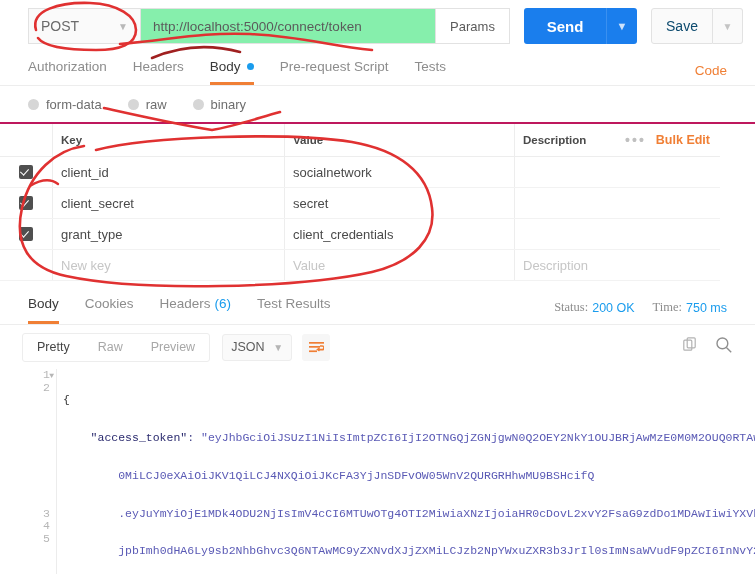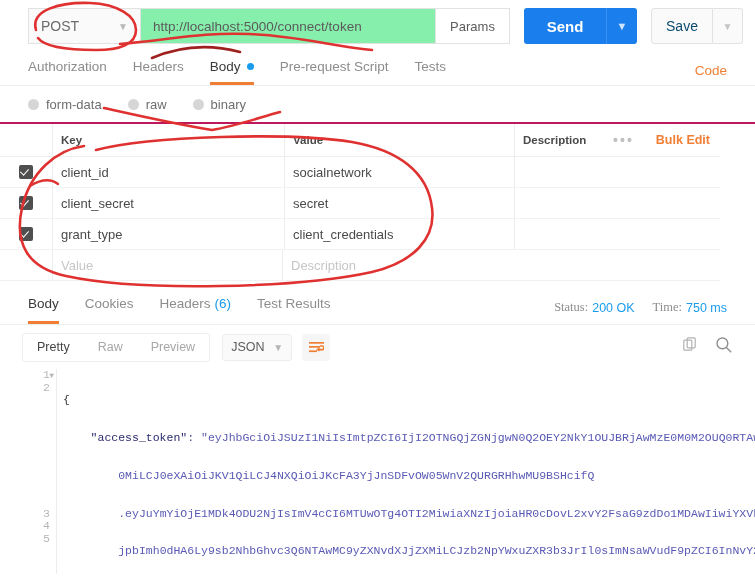--- a/index.html
+++ b/index.html
@@ -201,21 +201,21 @@
     display: flex; align-items: center;
   }
   .cell-desc {
     flex: 1;
     padding-left: 8px;
     box-sizing: border-box;
     border-left: 1px solid #ededed;
     font-size: 13px;
     color: #4a4a4a;
     height: 100%;
-    display: flex; align-items: center; gap: 12px;
+    display: flex; align-items: center;
   }
   .kv-head .cell-key, .kv-head .cell-val, .kv-head .cell-desc {
     font-weight: bold; font-size: 11.5px; color: #4a4a4a;
   }
   .kv-head .cell-desc { justify-content: flex-start; }
   .ph { color: #c6c6c6; }
   .dots {
     color: #c0c0c0; font-size: 14px; letter-spacing: 2px;
     margin-left: auto; padding-right: 10px;
   }
@@ -442,20 +442,21 @@
     <div class="kv-row">
       <div class="cell-check">
           <span class="cbox"></span>
         </div>
       <div class="cell-key">grant_type</div>
       <div class="cell-val">client_credentials</div>
       <div class="cell-desc"></div>
     </div>
     <div class="kv-row">
       <div class="cell-check"></div>
+      <div class="cell-key ph">New key</div>
       <div class="cell-val ph">Value</div>
       <div class="cell-desc ph">Description</div>
     </div>
   </div>
 
   <div class="resp-tabs">
     <div class="resp-tab active">
       <span>Body</span>
     </div>
     <div class="resp-tab">

